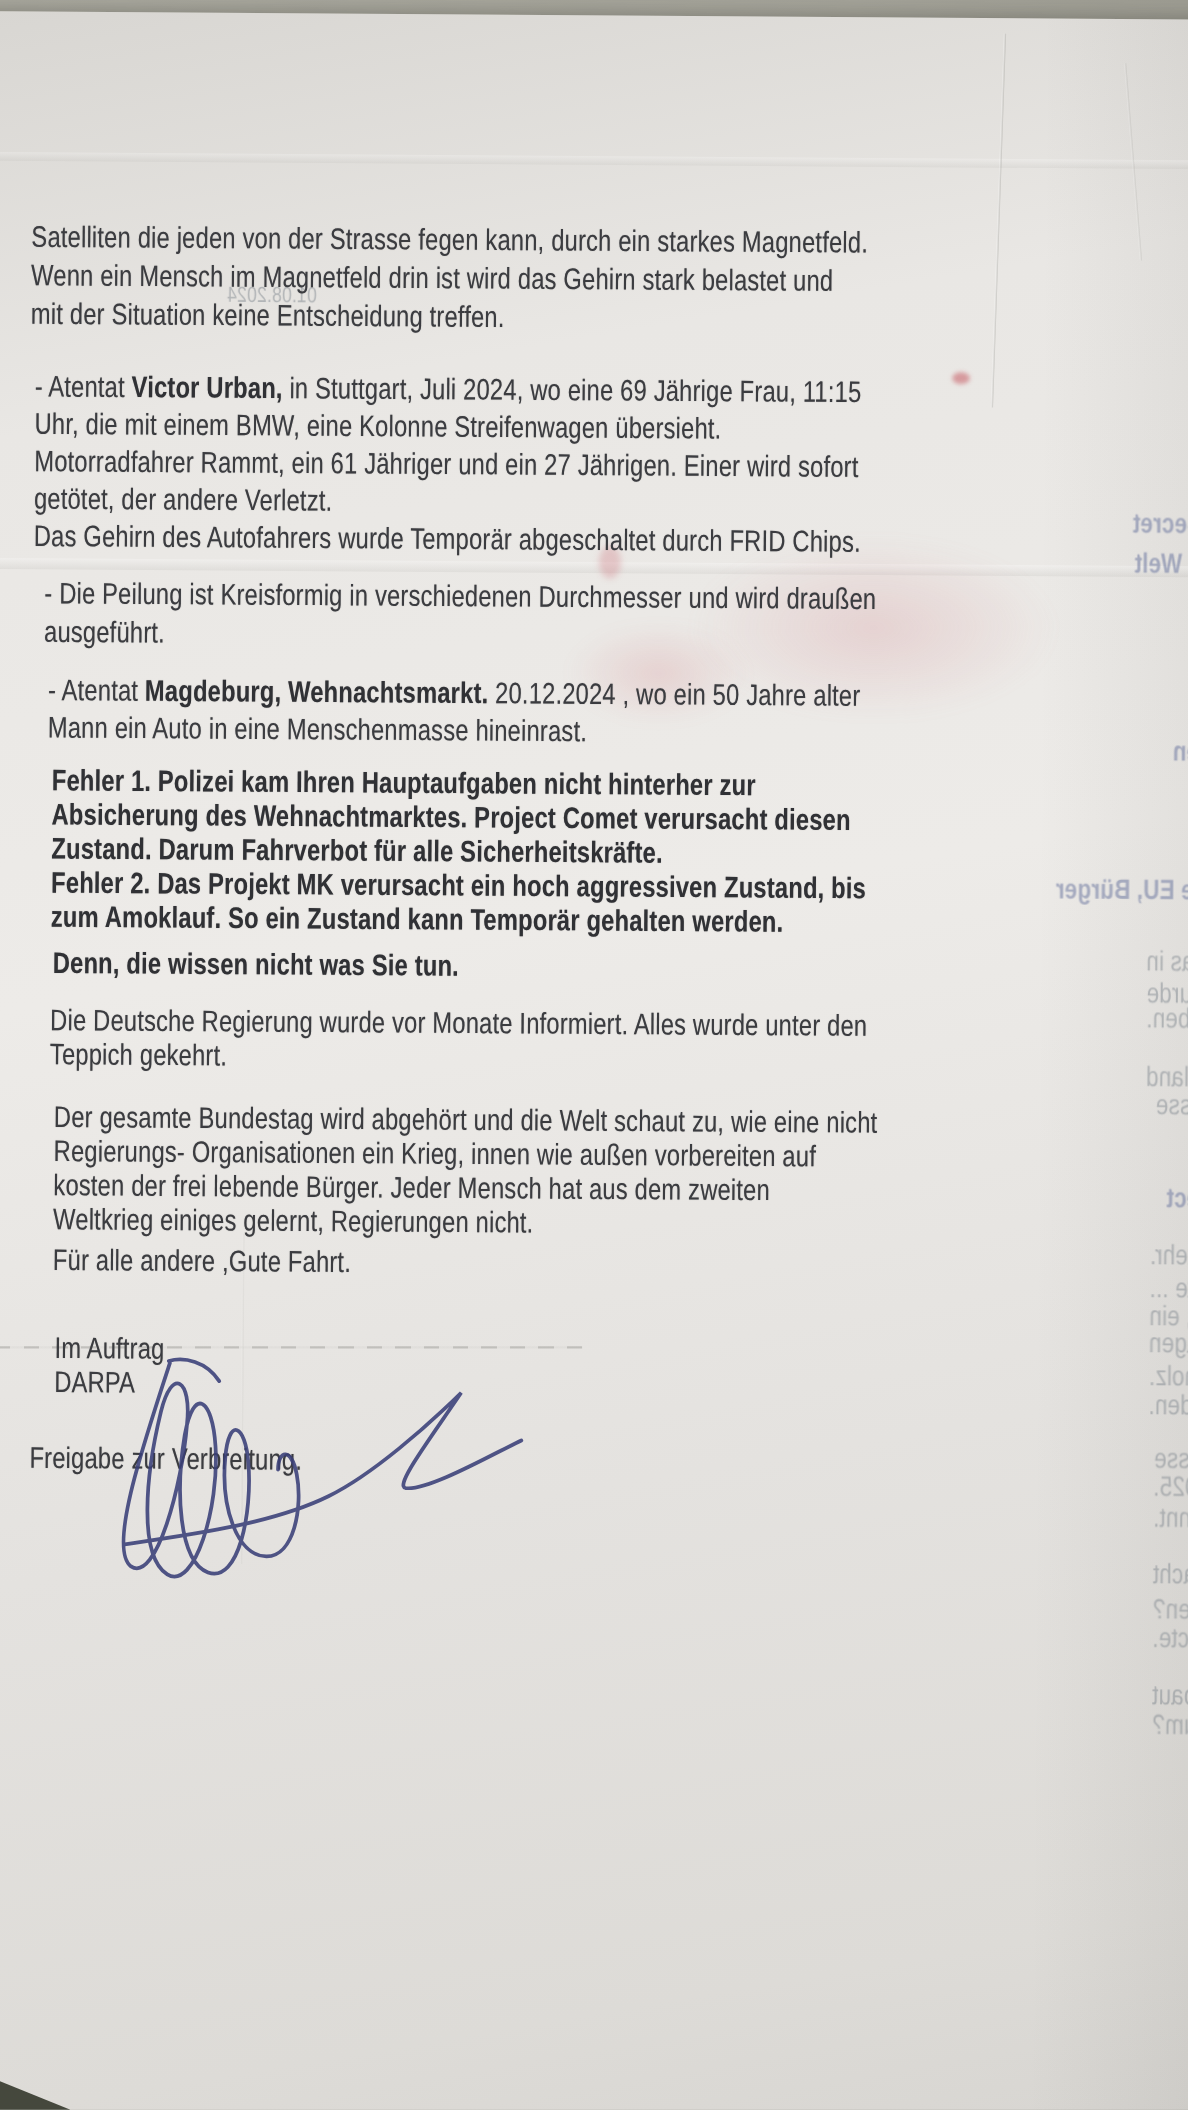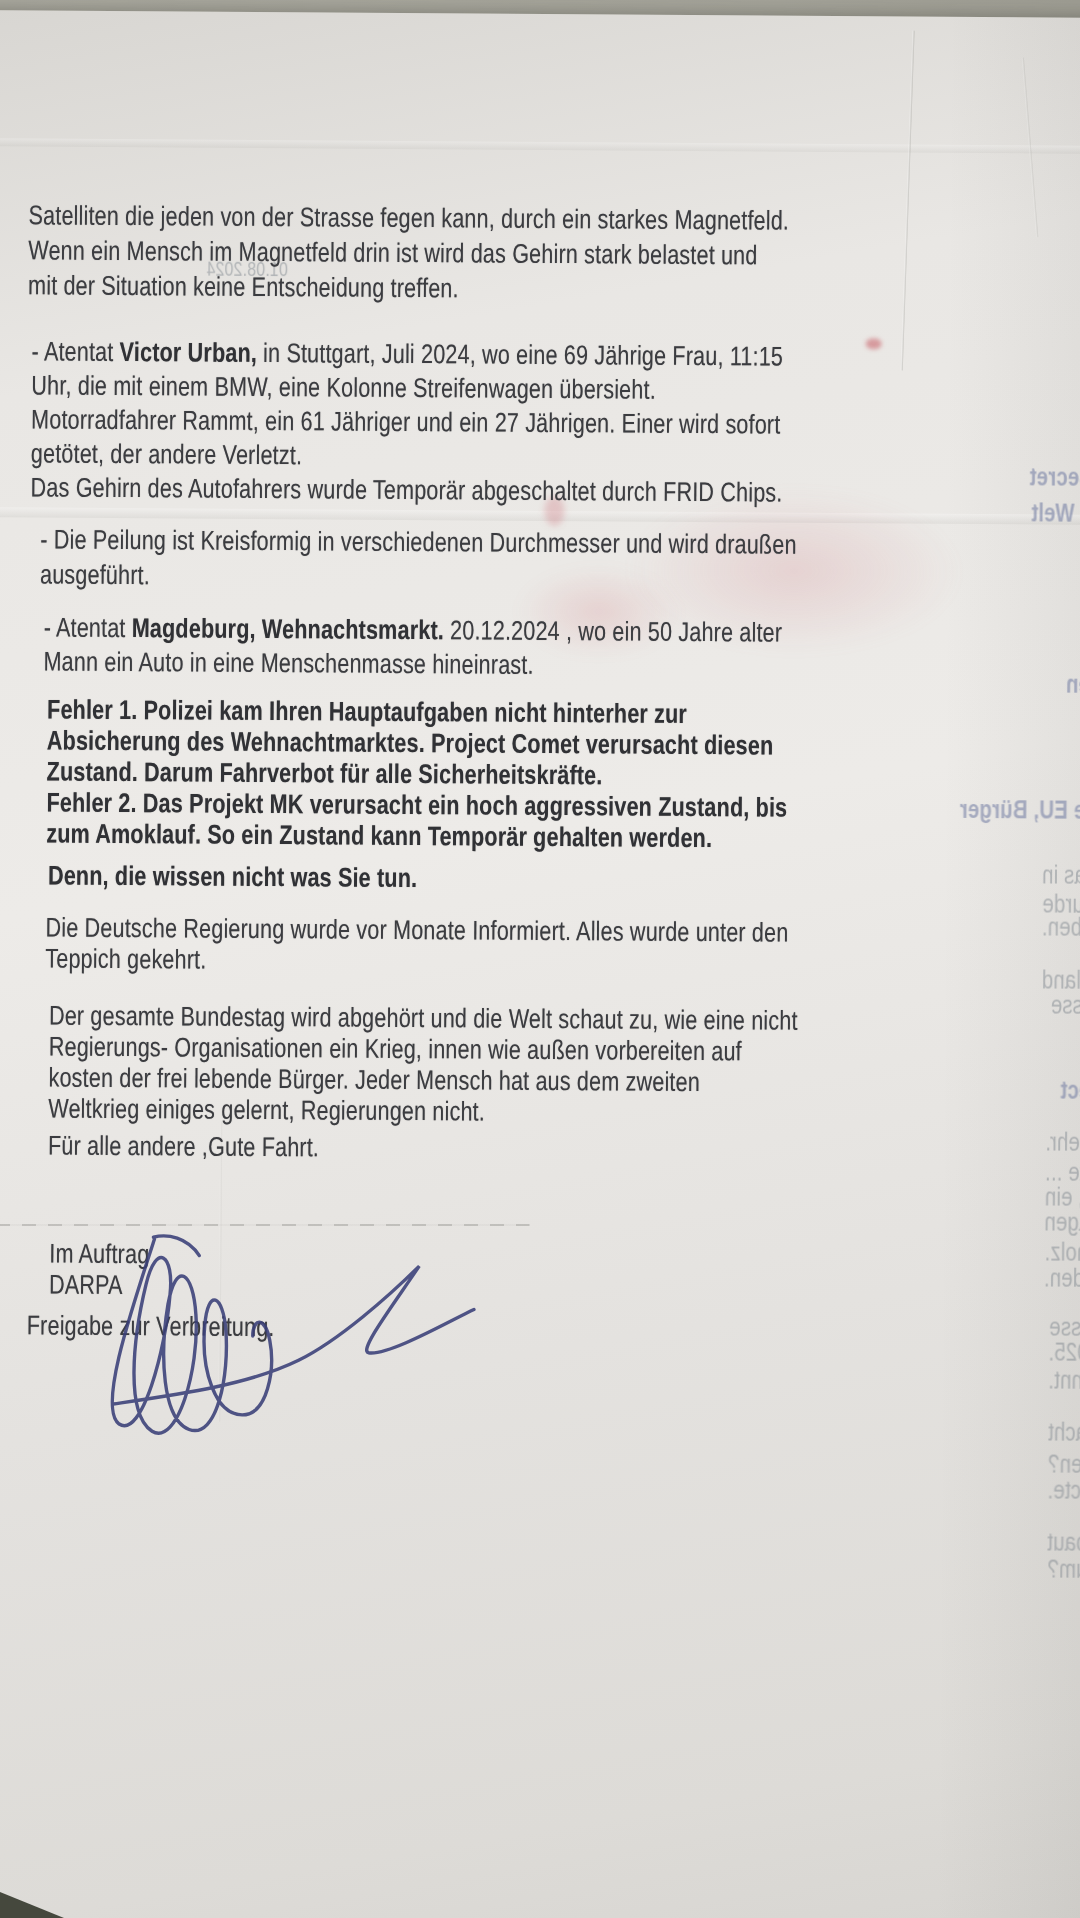--- a/index.html
+++ b/index.html
@@ -127,21 +127,21 @@
       </div>
       <div class="para" style="top: 990px; left: 78px;">
         <div class="line" style="height: 31px;"><span>Der gesamte Bundestag  wird abgehört und die Welt schaut zu, wie eine nicht</span></div>
         <div class="line" style="height: 31px;"><span>Regierungs- Organisationen ein Krieg, innen wie außen vorbereiten auf</span></div>
         <div class="line" style="height: 31px;"><span>kosten der frei lebende Bürger. Jeder Mensch hat aus dem zweiten</span></div>
         <div class="line" style="height: 31px;"><span>Weltkrieg einiges gelernt, Regierungen nicht.</span></div>
       </div>
       <div class="para" style="top: 1120px; left: 78px;">
         <div class="line" style="height: 31px;"><span>Für alle andere ,Gute Fahrt.</span></div>
       </div>
-      <div class="para" style="top: 1228px; left: 80px;">
+      <div class="para" style="top: 1200px; left: 80px;">
         <div class="line" style="height: 31px;"><span>Im Auftrag</span></div>
         <div class="line" style="height: 31px;"><span>DARPA</span></div>
       </div>
       <div class="para" style="top: 1300px; left: 58px;">
         <div class="line" style="height: 31px;"><span>Freigabe zur Verbreitung.</span></div>
       </div>
     </div>
 
   <svg class="signature" width="430" height="270" viewBox="0 0 430 270">
     <g fill="none" stroke="#3a3f78" stroke-width="3.4" stroke-linecap="round" opacity=".88">

